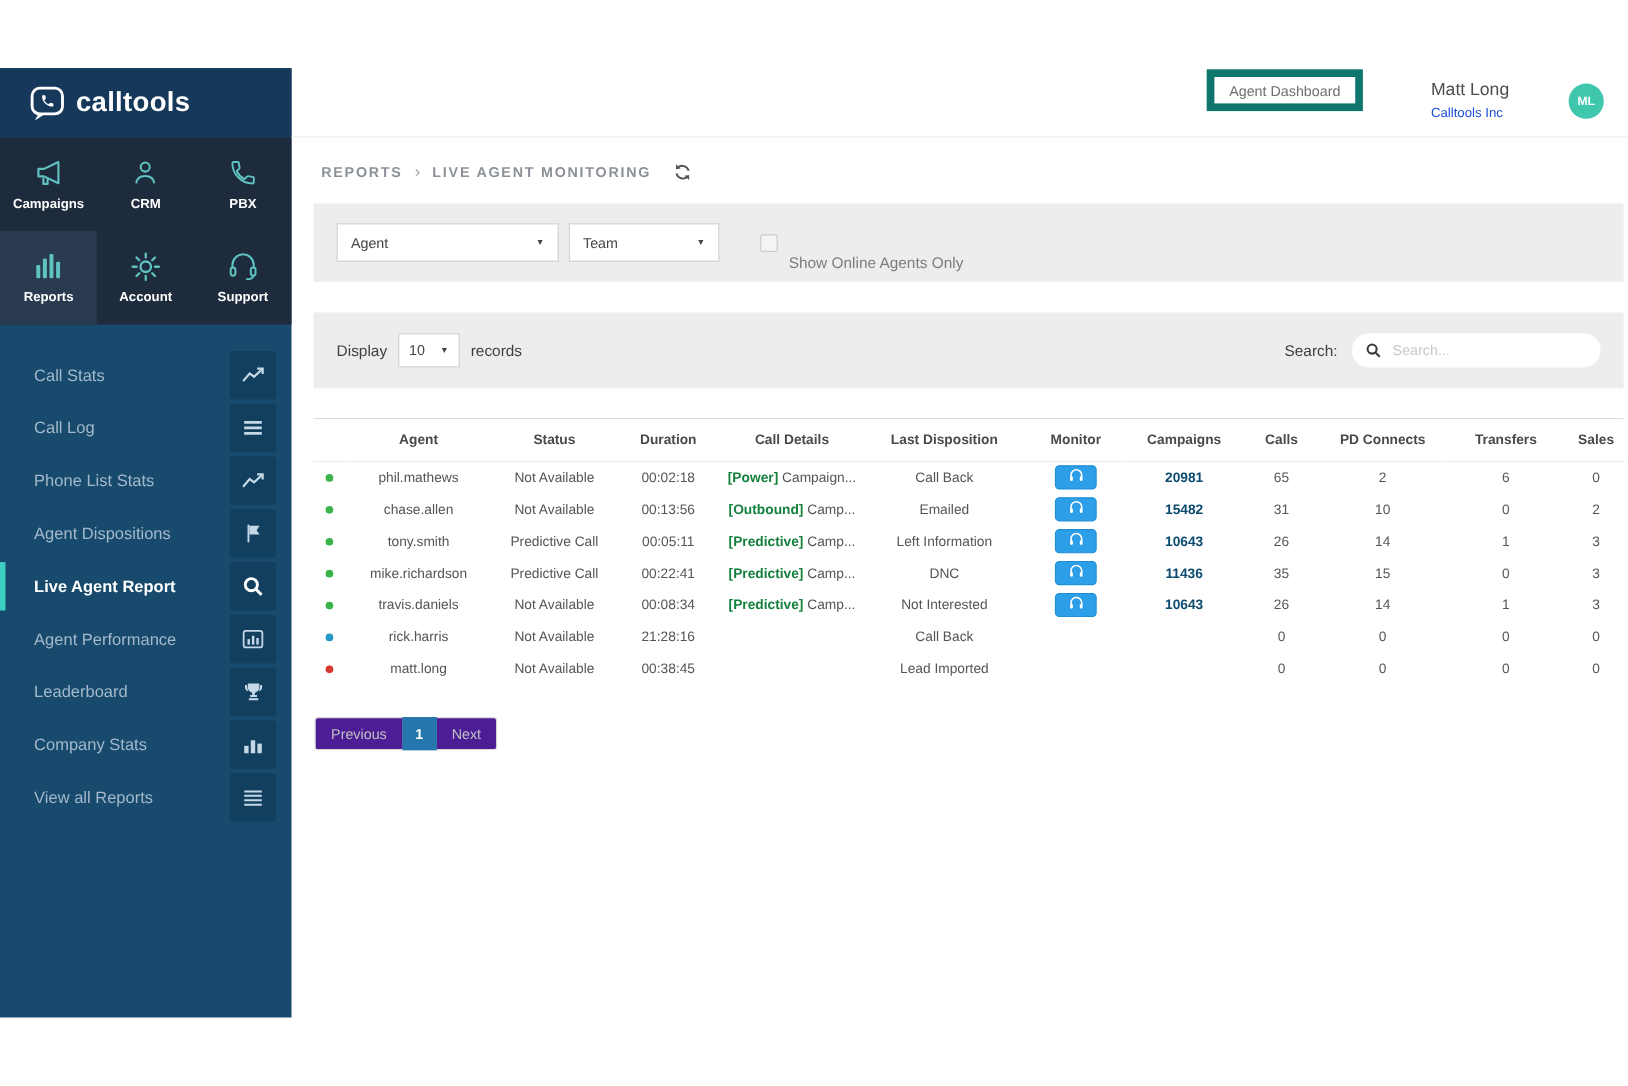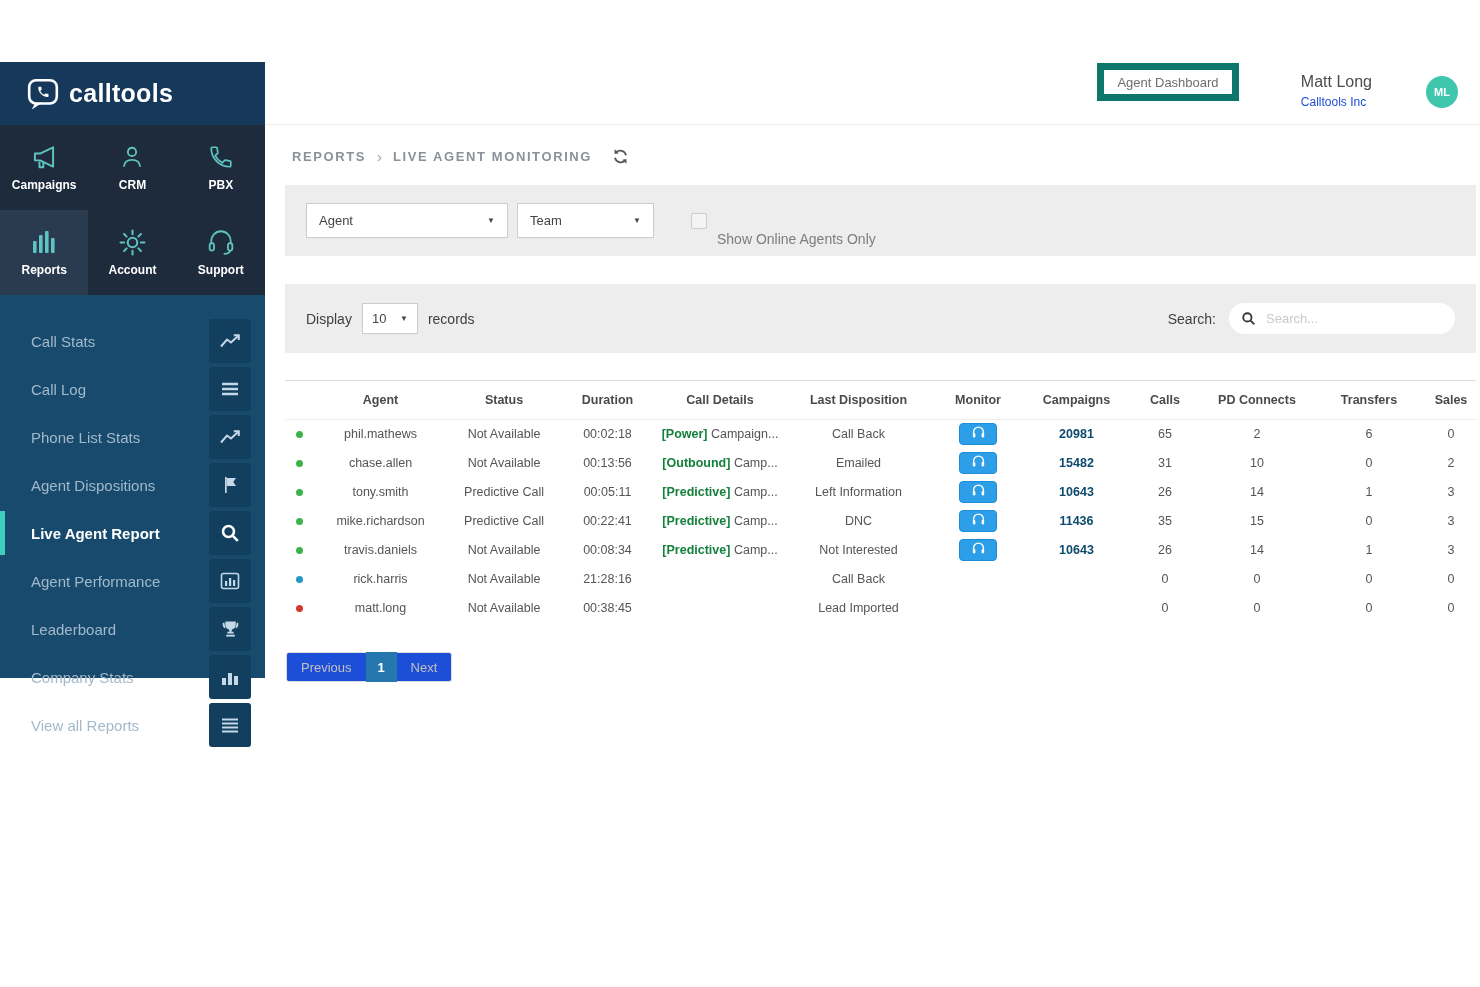--- a/index.html
+++ b/index.html
@@ -3,21 +3,21 @@
 <meta charset="utf-8">
 <style>
   * { box-sizing: border-box; }
   html,body { margin:0; padding:0; }
   body {
     width:1480px; height:987px; position:relative; background:#fff;
     font-family:"Liberation Sans", sans-serif; overflow:hidden;
   }
 
   
-  .sidebar { position:absolute; left:0; top:62px; width:265px; height:616px; background:#174a6c; }
+  .sidebar { position:absolute; left:0; top:62px; width:265px; height:863px; background:#174a6c; }
   .logo-band { height:63px; background:#16395b; display:flex; align-items:center; padding-left:24px; }
   .logo-icon { color:#fff; margin-right:7px; display:flex; }
   .logo-text { color:#fff; font-size:25px; font-weight:700; letter-spacing:.3px; }
 
   .nav-grid { display:grid; grid-template-columns:repeat(3,1fr); background:#1e2b3c; }
   .tile { height:85px; display:flex; flex-direction:column; align-items:center; justify-content:center; gap:7px; cursor:pointer; color:#5fc3c1; }
   .tile.active { background:#2a3b50; }
   .tile-label { color:#fff; font-size:12px; font-weight:700; }
   .tile-icon { display:flex; height:28px; align-items:center; }
 
@@ -82,21 +82,21 @@
   .dot-green { background:#3cb34a; }
   .dot-blue  { background:#2596c8; }
   .dot-red   { background:#d6372e; }
   .cd-type { font-weight:700; color:#15803d; }
   .monitor-btn { width:38px; height:22px; background:#2d9fe8; border:1px solid #1d8dd6; border-radius:4px;
     display:inline-flex; align-items:center; justify-content:center; cursor:pointer; vertical-align:middle; padding:0; }
   .camp-link { color:#0c4a6e; font-weight:700; cursor:pointer; text-decoration:none; }
 
   
   .pagination { margin:30px 0 0 21px; display:inline-flex; }
-  .pg-btn { height:30px; border:1px solid #ddd; background:#1d4ed8; color:#c1c1c1; font-size:13px;
+  .pg-btn { height:30px; border:1px solid #ddd; background:#4c1d95; color:#c1c1c1; font-size:13px;
     display:flex; align-items:center; justify-content:center; padding:0 14px; cursor:pointer; font-family:inherit; }
   .pg-prev { border-radius:3px 0 0 3px; }
   .pg-next { border-radius:0 3px 3px 0; margin-left:-1px; }
   .pg-num { width:31px; background:#2577ae; border:1px solid #2577ae; color:#fff; font-weight:700; margin-left:-1px; position:relative; z-index:1; padding:0; }
 </style>
 </head>
 <body>
 
 <div class="sidebar">
   <div class="logo-band">

